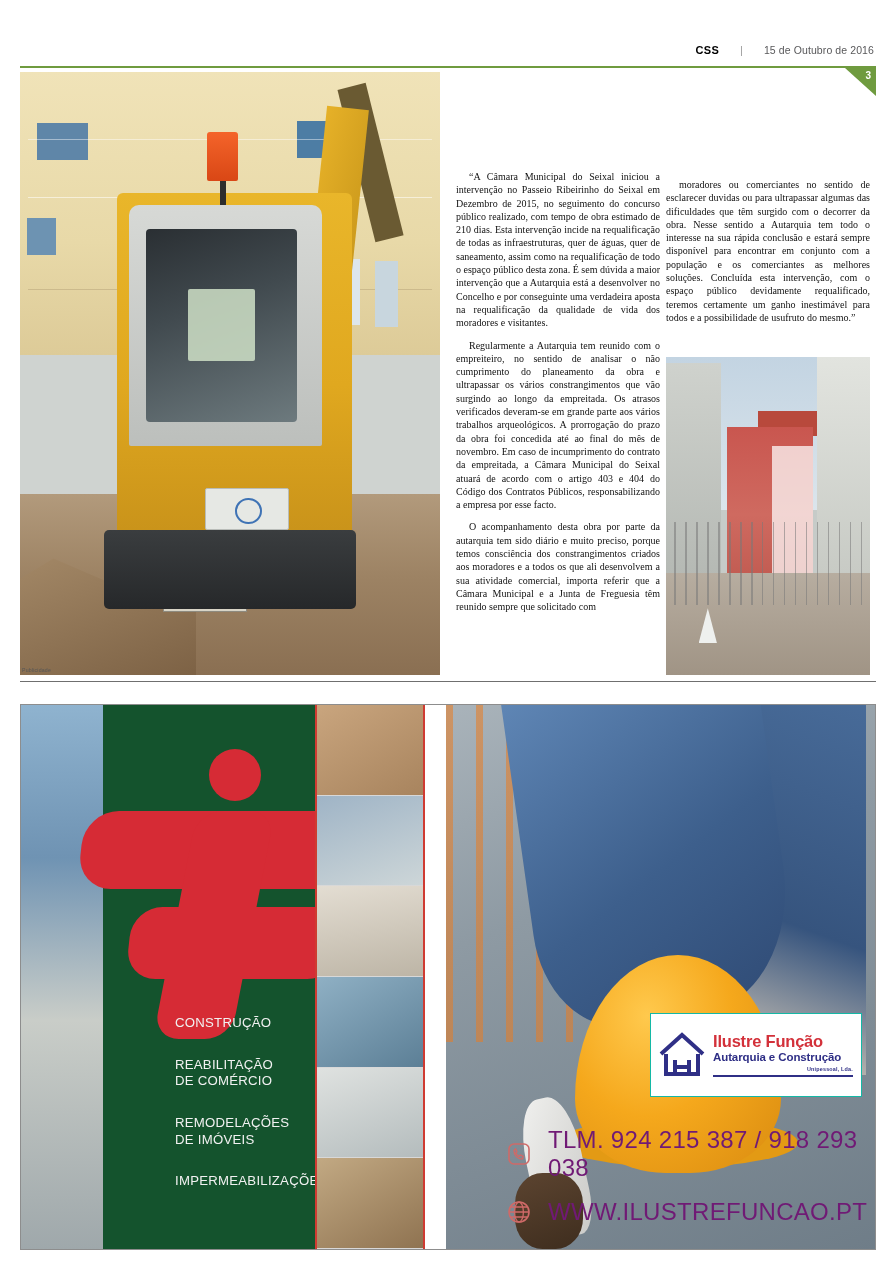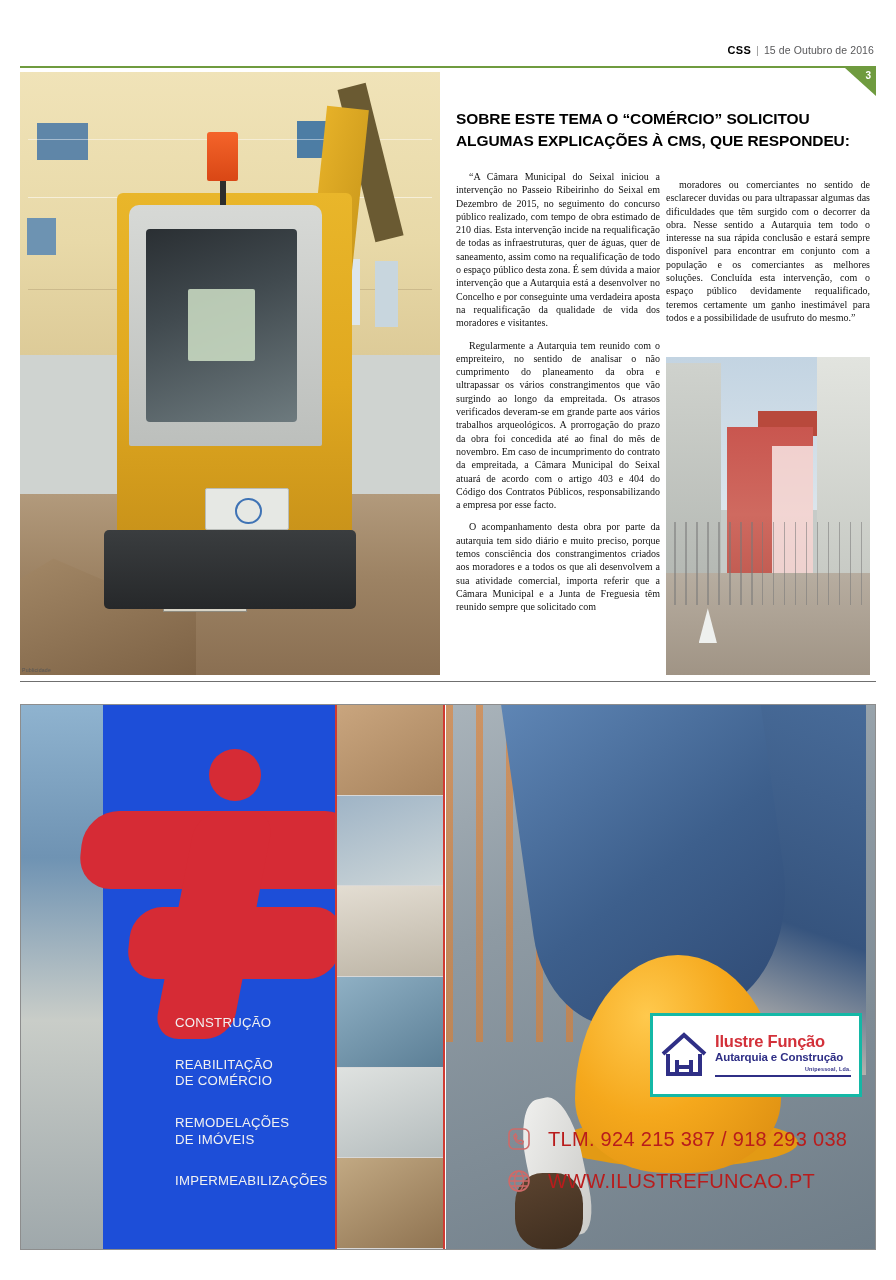--- a/index.html
+++ b/index.html
@@ -9,21 +9,21 @@
     font-family: "Liberation Sans", sans-serif;
     overflow: hidden;
   }
   .page { position: relative; width: 896px; height: 1280px; background:#fff; }
 
   
   .masthead {
     position: absolute; left: 20px; top: 44px; width: 856px; height: 22px;
     display: flex; align-items: flex-start; justify-content: flex-end;
   }
-  .mast-inner { display:flex; align-items:baseline; gap:5px; padding-right: 2px; }
+  .mast-inner { display:flex; align-items:baseline; gap:21px; padding-right: 2px; }
   .mast-brand {
     font-size: 11px; font-weight: 700; color:#000; letter-spacing: .3px;
   }
   .mast-sep { font-size: 11px; color:#9b9b9b; }
   .mast-date { font-size: 10.5px; color:#58585a; letter-spacing:.1px; }
 
   .rule-top {
     position:absolute; left:20px; top:66px; width:856px; height:2px;
     background:#6f9b3f;
   }
@@ -200,21 +200,21 @@
     position:absolute; left:20px; top:704px; width:856px; height:546px;
     border:1px solid #8d8d8d; overflow:hidden; background:#fff;
     display:flex;
   }
   .ad-left { position:relative; width:425px; height:100%; display:flex; }
   .ad-photo-col {
     position:relative; width:82px; height:100%;
     background:linear-gradient(180deg,#8fb3cf 0%,#6f93b3 28%,#c9cdc8 58%,#9fa8ab 100%);
   }
   .ad-dark {
-    position:relative; width:232px; height:100%; background:#1d4ed8;
+    position:relative; width:212px; height:100%; background:#14532d;
   }
   .logo-if {
     position:absolute; left:-40px; top:44px; width:300px; height:300px;
   }
   .if-dot {
     position:absolute; left:146px; top:0; width:52px; height:52px;
     background:#d62b35; border-radius:50%;
   }
   .if-i {
     position:absolute; left:18px; top:62px; width:188px; height:78px;
@@ -293,39 +293,39 @@
       rgba(233,124,34,.75) 0 7px, rgba(0,0,0,0) 7px 30px);
     opacity:.75;
   }
   .ar-hand {
     position:absolute; left:16%; top:86%; width:16%; height:14%;
     background:linear-gradient(160deg,#5c4430,#3e2d1e); border-radius:40%;
   }
 
   .ad-logo {
     position:absolute; left:650px; top:1013px; width:212px; height:84px;
-    background:#ffffff; border:3px solid #14b8a6;
+    background:#ffffff; border:1px solid #14b8a6;
     display:flex; align-items:center; padding:6px 8px 6px 6px; gap:6px;
   }
   .logo-house { width:50px; height:50px; position:relative; flex:0 0 auto; }
   .logo-house svg { display:block; }
   .logo-txt { display:flex; flex-direction:column; line-height:1; flex:1; }
   .lt-1 { font-size:16.5px; font-weight:700; color:#d3313a; letter-spacing:-.2px; }
   .lt-2 { font-size:11.5px; font-weight:700; color:#2f2f86; margin-top:3px; letter-spacing:-.1px; }
   .lt-3 { font-size:5.4px; font-weight:700; color:#2f2f86; margin-top:3px;
     align-self:flex-end; letter-spacing:.2px; }
   .lt-rule { height:2px; background:#2f2f86; margin-top:3px; }
 
   .ad-contact {
     position:absolute; left:506px; top:1126px; width:360px;
     display:flex; flex-direction:column; gap:16px;
   }
   .contact-row { display:flex; align-items:center; gap:16px; }
   .contact-ico { width:26px; height:26px; flex:0 0 auto; }
-  .contact-txt { font-size:20px; color:#b91c1c; letter-spacing:.3px; }
+  .contact-txt { font-size:24px; color:#701a75; letter-spacing:.3px; }
 </style>
 </head>
 <body>
 
 <div class="page">
 
   <div class="masthead">
     <div class="mast-inner">
       <span class="mast-brand">CSS</span>
       <span class="mast-sep">|</span>
@@ -350,21 +350,20 @@
     <div class="ex-cab"></div>
     <div class="ex-glass"></div>
     <div class="ex-glass-refl"></div>
     <div class="ex-beacon-stem"></div>
     <div class="ex-beacon"></div>
     <div class="ex-plate"></div>
     <div class="ex-warn"></div>
     <div class="ex-track"></div>
   </div>
 
-  <div class="headline">SOBRE ESTE TEMA O “COMÉRCIO” SOLICITOU ALGUMAS EXPLICAÇÕES À CMS, QUE RESPONDEU:</div>
 
   <div class="col col-1">
     <p>“A Câmara Municipal do Seixal iniciou a intervenção no Passeio Ribeirinho do Seixal em Dezembro de 2015, no seguimento do concurso público realizado, com tempo de obra estimado de 210 dias. Esta intervenção incide na requalificação de todas as infraestruturas, quer de águas, quer de saneamento, assim como na requalificação de todo o espaço público desta zona. É sem dúvida a maior intervenção que a Autarquia está a desenvolver no Concelho e por conseguinte uma verdadeira aposta na requalificação da qualidade de vida dos moradores e visitantes.</p>
     <p>Regularmente a Autarquia tem reunido com o empreiteiro, no sentido de analisar o não cumprimento do planeamento da obra e ultrapassar os vários constrangimentos que vão surgindo ao longo da empreitada. Os atrasos verificados deveram-se em grande parte aos vários trabalhos arqueológicos. A prorrogação do prazo da obra foi concedida até ao final do mês de novembro. Em caso de incumprimento do contrato da empreitada, a Câmara Municipal do Seixal atuará de acordo com o artigo 403 e 404 do Código dos Contratos Públicos, responsabilizando a empresa por esse facto.</p>
     <p>O acompanhamento desta obra por parte da autarquia tem sido diário e muito preciso, porque temos consciência dos constrangimentos criados aos moradores e a todos os que ali desenvolvem a sua atividade comercial, importa referir que a Câmara Municipal e a Junta de Freguesia têm reunido sempre que solicitado com</p>
   </div>
 
   <div class="col col-2">
     <p>moradores ou comerciantes no sentido de esclarecer duvidas ou para ultrapassar algumas das dificuldades que têm surgido com o decorrer da obra. Nesse sentido a Autarquia tem todo o interesse na sua rápida conclusão e estará sempre disponível para encontrar em conjunto com a população e os comerciantes as melhores soluções. Concluída esta intervenção, com o espaço público devidamente requalificado, teremos certamente um ganho inestimável para todos e a possibilidade de usufruto do mesmo.”</p>
   </div>

